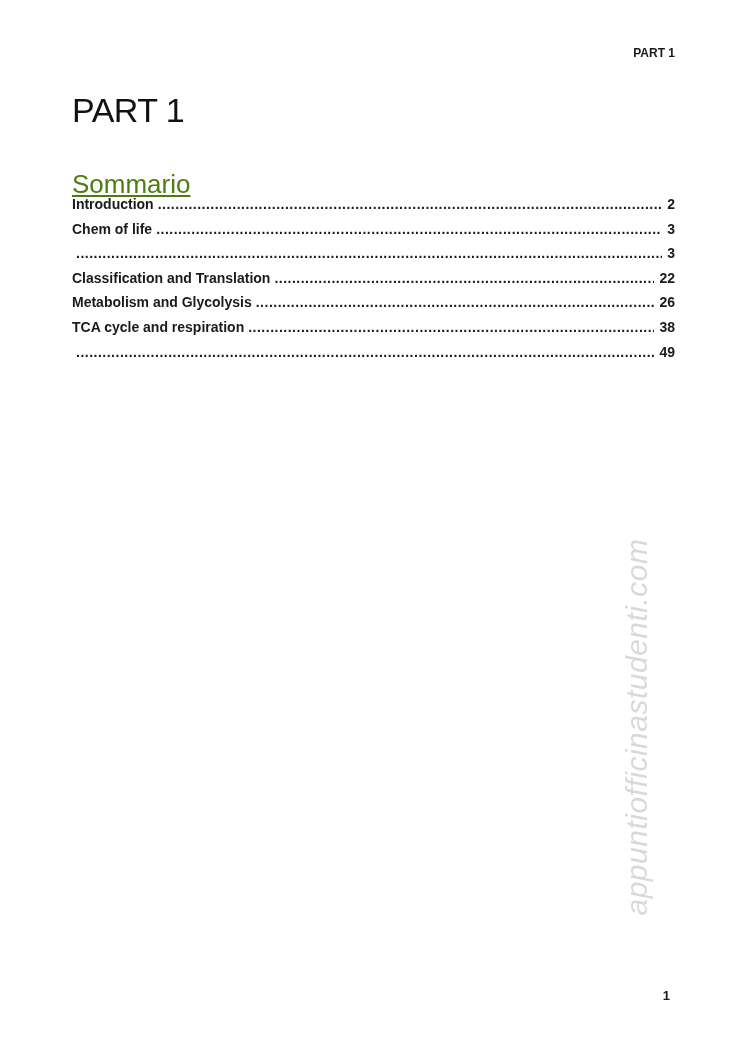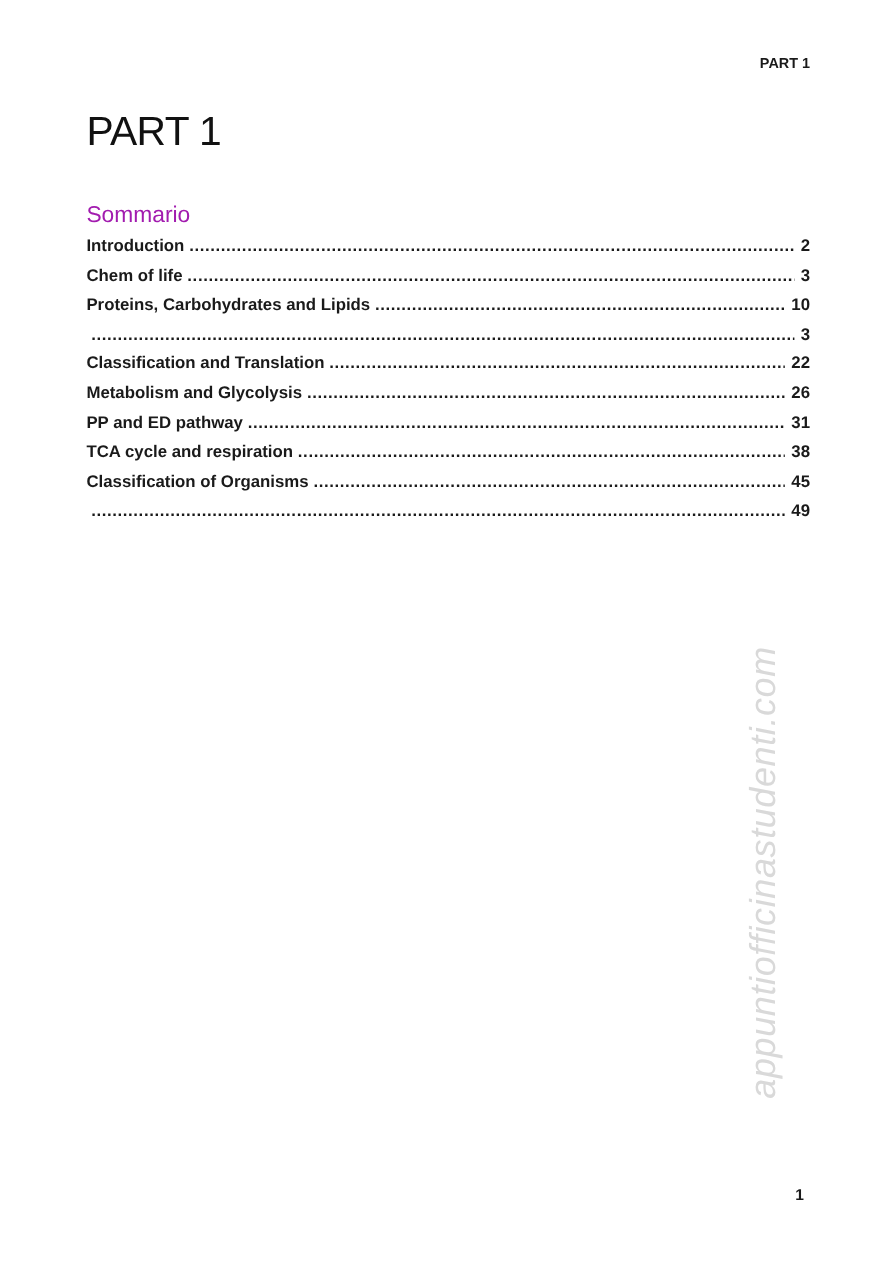--- a/index.html
+++ b/index.html
@@ -26,23 +26,24 @@
     left: 72px;
     font-size: 34px;
     font-weight: 400;
     letter-spacing: -0.5px;
     color: #111111;
   }
   .toc-heading {
     position: absolute;
     top: 169px;
     left: 72px;
-    font-size: 19px;
+    font-size: 26px;
     font-weight: 400;
-    color: #a21caf;
+    color: #4d7c0f;
+    text-decoration: underline;
   }
   .toc {
     position: absolute;
     top: 192px;
     left: 72px;
     right: 69px;
   }
   .toc-row {
     display: flex;
     align-items: center;
@@ -103,52 +104,37 @@
     <span class="toc-title">Introduction</span>
     <span class="toc-leader"></span>
     <span class="toc-page">2</span>
   </div>
   <div class="toc-row">
     <span class="toc-title">Chem of life</span>
     <span class="toc-leader"></span>
     <span class="toc-page">3</span>
   </div>
   <div class="toc-row">
-    <span class="toc-title">Proteins, Carbohydrates and Lipids</span>
-    <span class="toc-leader"></span>
-    <span class="toc-page">10</span>
-  </div>
-  <div class="toc-row">
     <span class="toc-leader"></span>
     <span class="toc-page">3</span>
   </div>
   <div class="toc-row">
     <span class="toc-title">Classification and Translation</span>
     <span class="toc-leader"></span>
     <span class="toc-page">22</span>
   </div>
   <div class="toc-row">
     <span class="toc-title">Metabolism and Glycolysis</span>
     <span class="toc-leader"></span>
     <span class="toc-page">26</span>
   </div>
   <div class="toc-row">
-    <span class="toc-title">PP and ED pathway</span>
-    <span class="toc-leader"></span>
-    <span class="toc-page">31</span>
-  </div>
-  <div class="toc-row">
     <span class="toc-title">TCA cycle and respiration</span>
     <span class="toc-leader"></span>
     <span class="toc-page">38</span>
-  </div>
-  <div class="toc-row">
-    <span class="toc-title">Classification of Organisms</span>
-    <span class="toc-leader"></span>
-    <span class="toc-page">45</span>
   </div>
   <div class="toc-row">
     <span class="toc-leader"></span>
     <span class="toc-page">49</span>
   </div>
 </div>
 
 <div class="watermark">appuntiofficinastudenti.com</div>
 
 <div class="page-footer">

